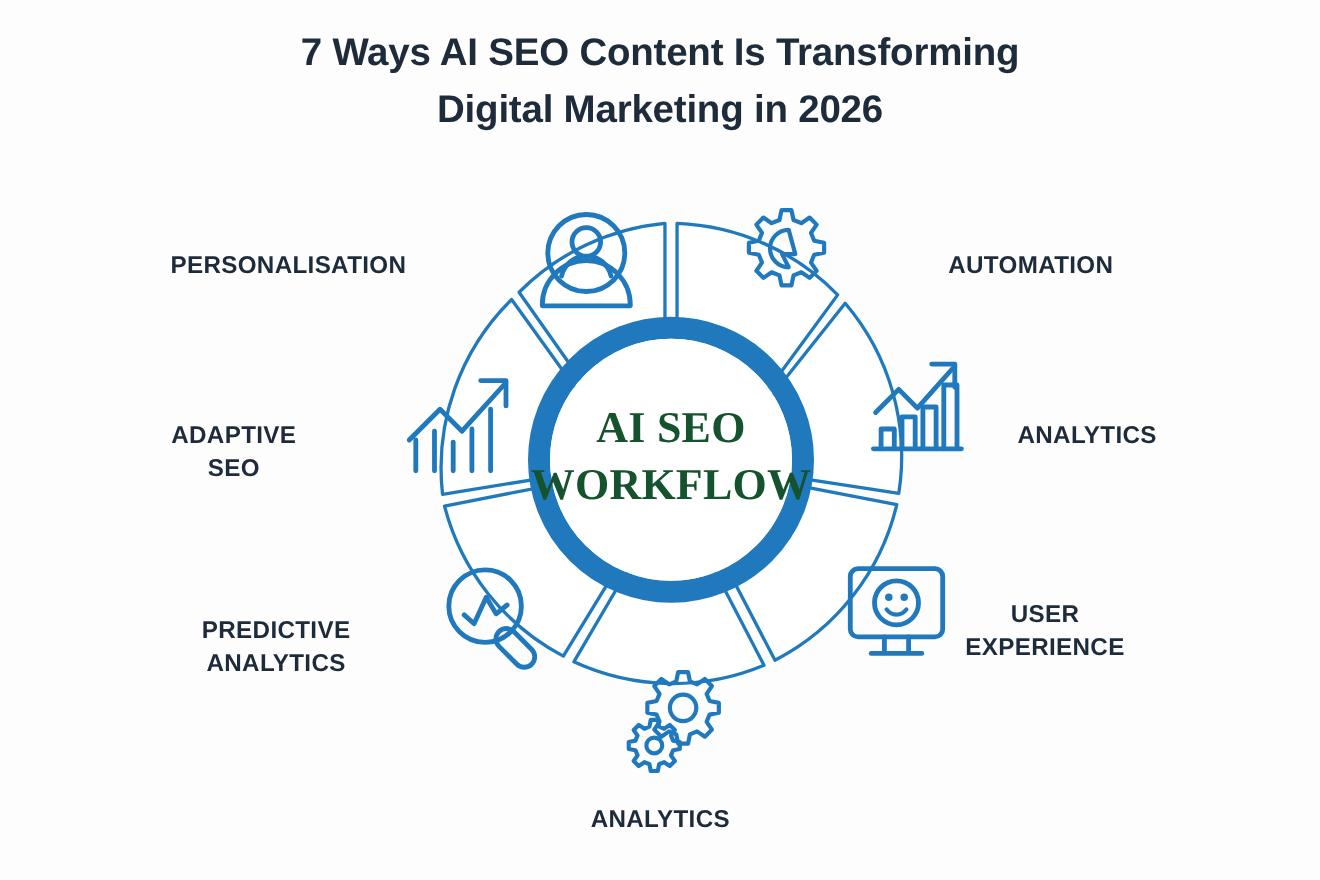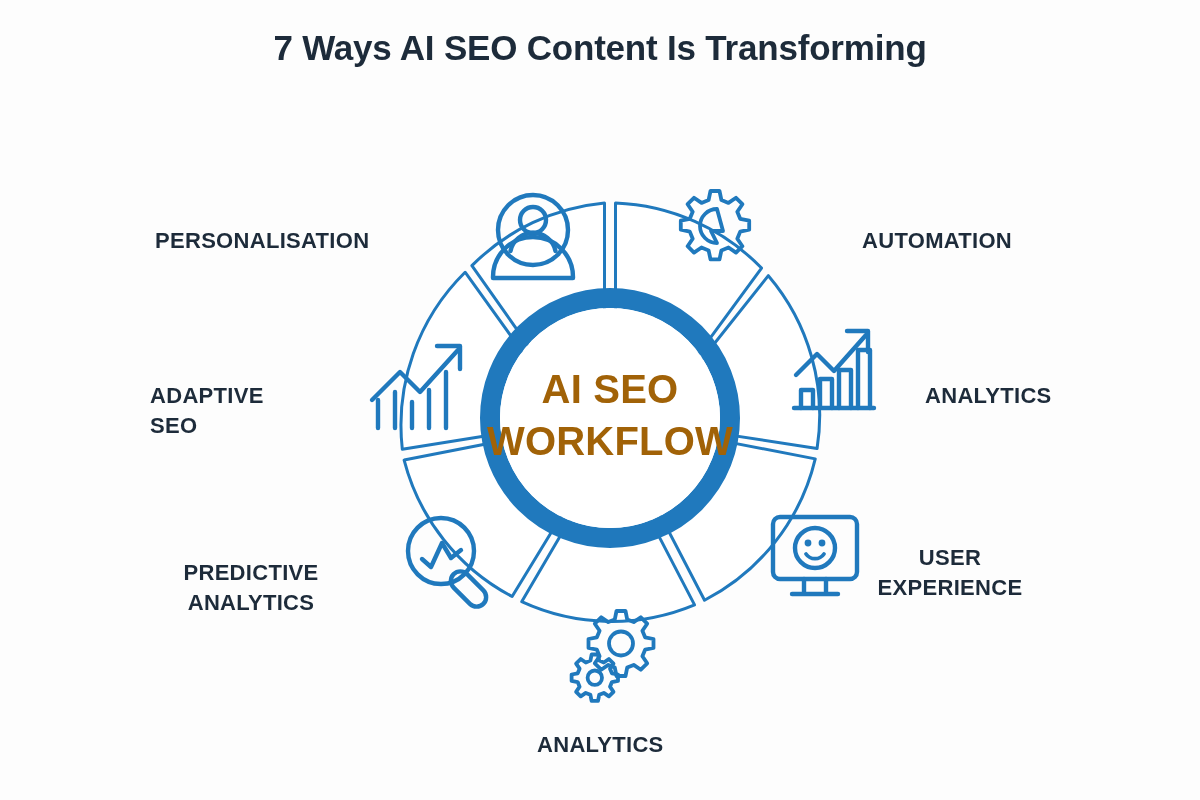--- a/index.html
+++ b/index.html
@@ -81,54 +81,55 @@
   
   .center-text {
     position: absolute;
     left: 470px;
     top: 363px;
     width: 280px;
     text-align: center;
     pointer-events: none;
   }
   .center-line {
-    font-family: Liberation Sans, sans-serif;
+    font-family: Liberation Serif, serif;
     font-weight: bold;
     font-size: 40px;
     line-height: 52px;
-    color: #a16207;
+    color: #14532d;
     letter-spacing: 0.2px;
   }
 
   
   .wheel-label {
     position: absolute;
     font-family: "Liberation Sans", sans-serif;
     font-weight: bold;
     font-size: 22px;
     line-height: 30px;
     color: #1d2b3a;
     letter-spacing: 0.3px;
     white-space: pre-line;
   }
   .lbl-personalisation { left: 155px;  top: 226px; text-align: left; }
   .lbl-automation      { left: 862px;  top: 226px; text-align: left; }
-  .lbl-adaptive        { left: 150px;  top: 381px; width: 145px; text-align: left; }
+  .lbl-adaptive        { left: 140px;  top: 381px; width: 145px; text-align: center; }
   .lbl-analytics       { left: 925px;  top: 381px; text-align: left; }
   .lbl-predictive      { left: 170px;  top: 558px; width: 162px; text-align: center; }
   .lbl-ux              { left: 868px;  top: 543px; width: 164px; text-align: center; }
   .lbl-workflow        { left: 537px;  top: 730px; text-align: left; }
 </style>
 </head>
 <body>
 
 <div id="stage">
 
   <div class="title-block">
     <div class="title-line">7 Ways AI SEO Content Is Transforming</div>
+    <div class="title-line">Digital Marketing in 2026</div>
   </div>
 
   <svg id="wheel-svg" width="1200" height="800" viewBox="0 0 1200 800">
 
     <g>
       <path class="seg-path" d="M 604.5 203.05
            A 215 215 0 0 0 471.9 265.68
            L 533.43 352.89
            A 128 128 0 0 1 604.5 316.02
            Z"></path>

